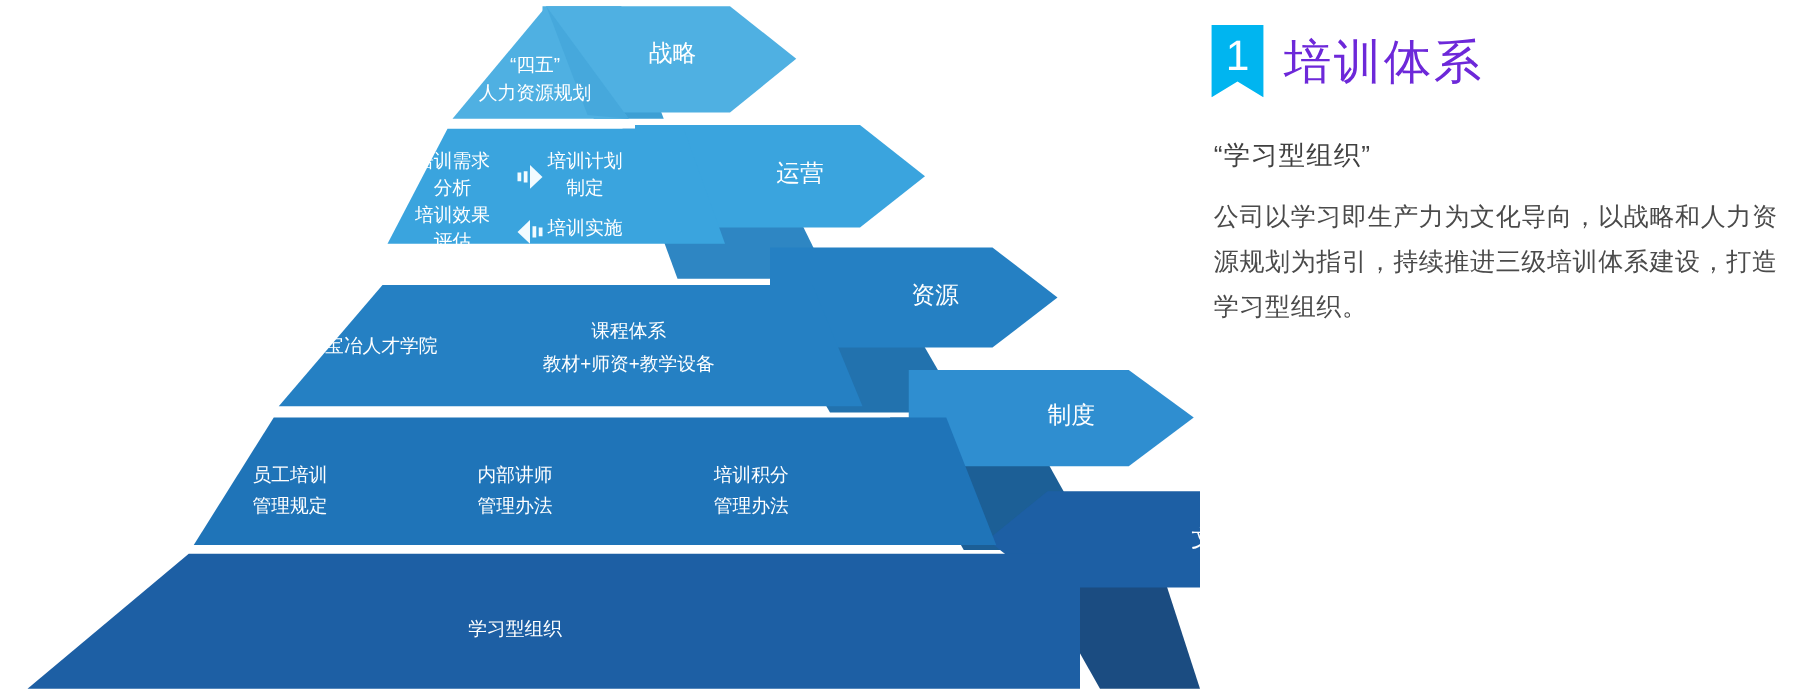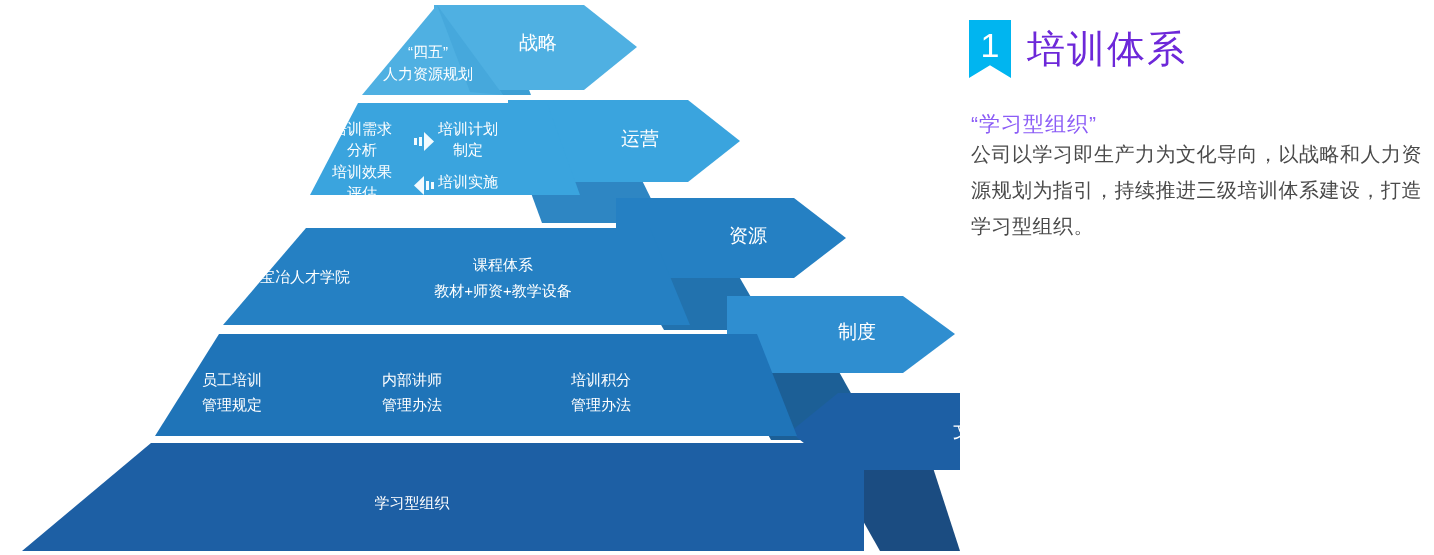--- a/index.html
+++ b/index.html
@@ -76,28 +76,28 @@
   .panel-title {
     color: #6d28d9;
     font-size: 38px;
     letter-spacing: 2px;
     font-family: "Liberation Sans", "DejaVu Sans", sans-serif;
   }
   .panel-sub {
     position: absolute;
     left: 8px;
     top: 110px;
-    color: #8b5cf6;
+    color: #404040;
     font-size: 21px;
     letter-spacing: 1px;
   }
   .panel-body {
     position: absolute;
     left: 8px;
-    top: 136px;
+    top: 156px;
     width: 460px;
     color: #4a4a4a;
     font-size: 20px;
     line-height: 36px;
     letter-spacing: 0.5px;
     font-family: Liberation Serif, serif;
   }
 </style>
 </head>
 <body>

